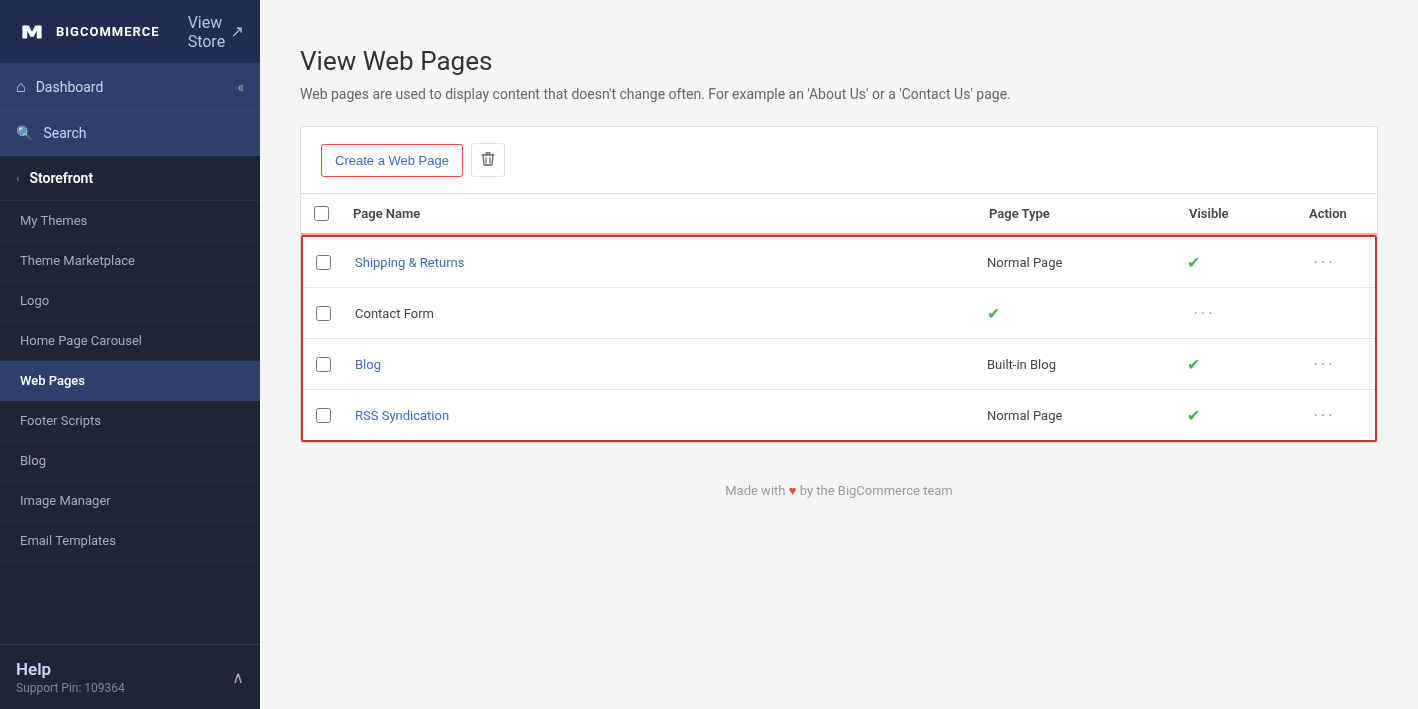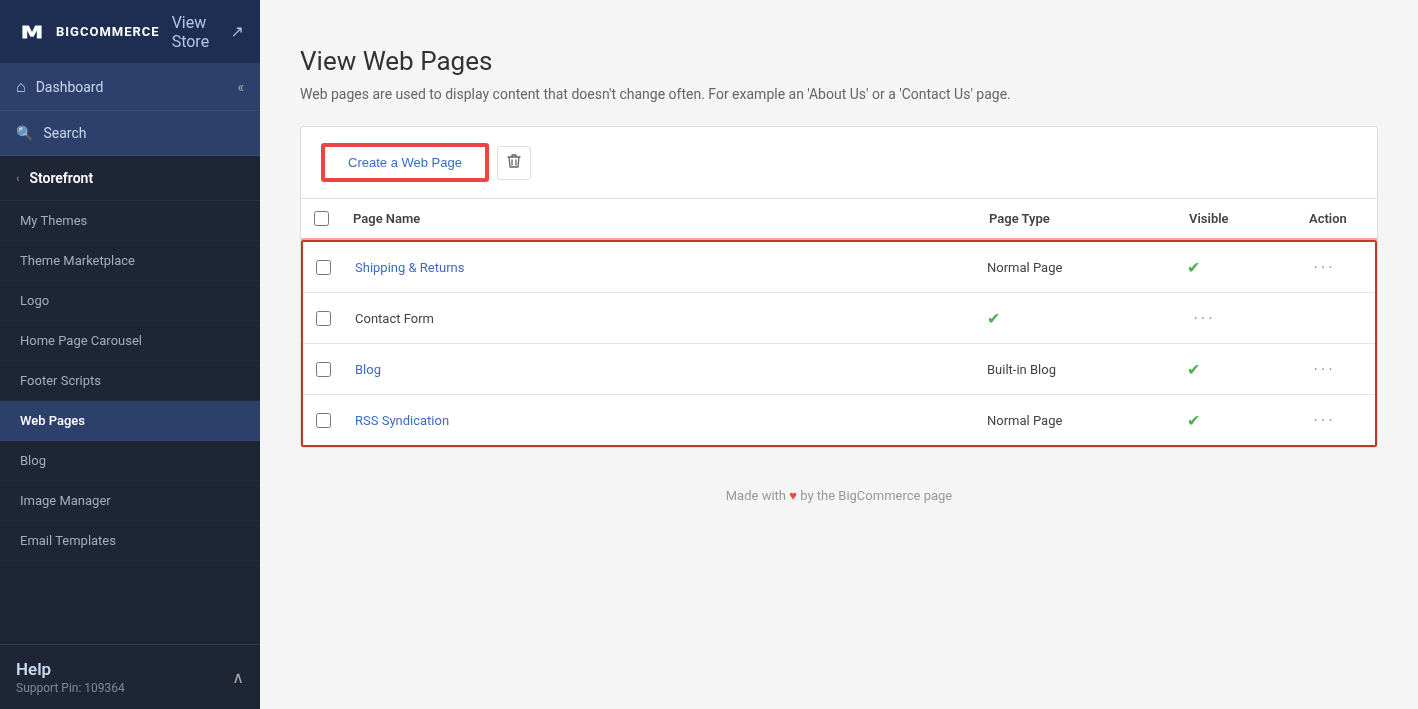--- a/index.html
+++ b/index.html
@@ -15,21 +15,21 @@
       height: 100%;
       color: #fff;
     }
 
     .sidebar-header {
       background: #1e2d52;
       padding: 0 16px;
       height: 63px;
       display: flex;
       align-items: center;
-      gap: 4px;
+      gap: 20px;
     }
 
     .logo-area {
       display: flex;
       align-items: center;
       gap: 8px;
     }
 
     .logo-icon {
       width: 32px;
@@ -157,23 +157,23 @@
       gap: 8px;
       margin-bottom: 0;
       padding: 16px 20px;
       background: #fff;
       border: 1px solid #ddd;
       border-bottom: none;
       border-radius: 4px 4px 0 0;
     }
 
     .btn-create {
-      padding: 8px 23px;
+      padding: 8px 13px;
       background: #fff;
-      border: 4px solid #ef4444;
+      border: 1px solid #ef4444;
       color: #3c6bc4;
       font-size: 13px;
       border-radius: 3px;
       cursor: pointer;
     }
 
     .btn-delete {
       width: 34px;
       height: 34px;
       background: #fff;
@@ -323,25 +323,25 @@
     </div>
     <div class="sidebar-menu-item">
       <span>Theme Marketplace</span>
     </div>
     <div class="sidebar-menu-item">
       <span>Logo</span>
     </div>
     <div class="sidebar-menu-item">
       <span>Home Page Carousel</span>
     </div>
-    <div class="sidebar-menu-item">
-      <span>Footer Scripts</span>
-    </div>
     <div class="sidebar-menu-item active">
       <span>Web Pages</span>
+    </div>
+    <div class="sidebar-menu-item">
+      <span>Footer Scripts</span>
     </div>
     <div class="sidebar-menu-item">
       <span>Blog</span>
     </div>
     <div class="sidebar-menu-item">
       <span>Image Manager</span>
     </div>
     <div class="sidebar-menu-item">
       <span>Email Templates</span>
     </div>
@@ -450,16 +450,16 @@
         </div>
       </div>
 
     </div>
 
   </div>
 
   <div class="footer-credit">
     <span>Made with</span>
     <span class="heart">♥</span>
-    <span>by the BigCommerce page</span>
+    <span>by the BigCommerce team</span>
   </div>
 
 </div>
 
 </body></html>

